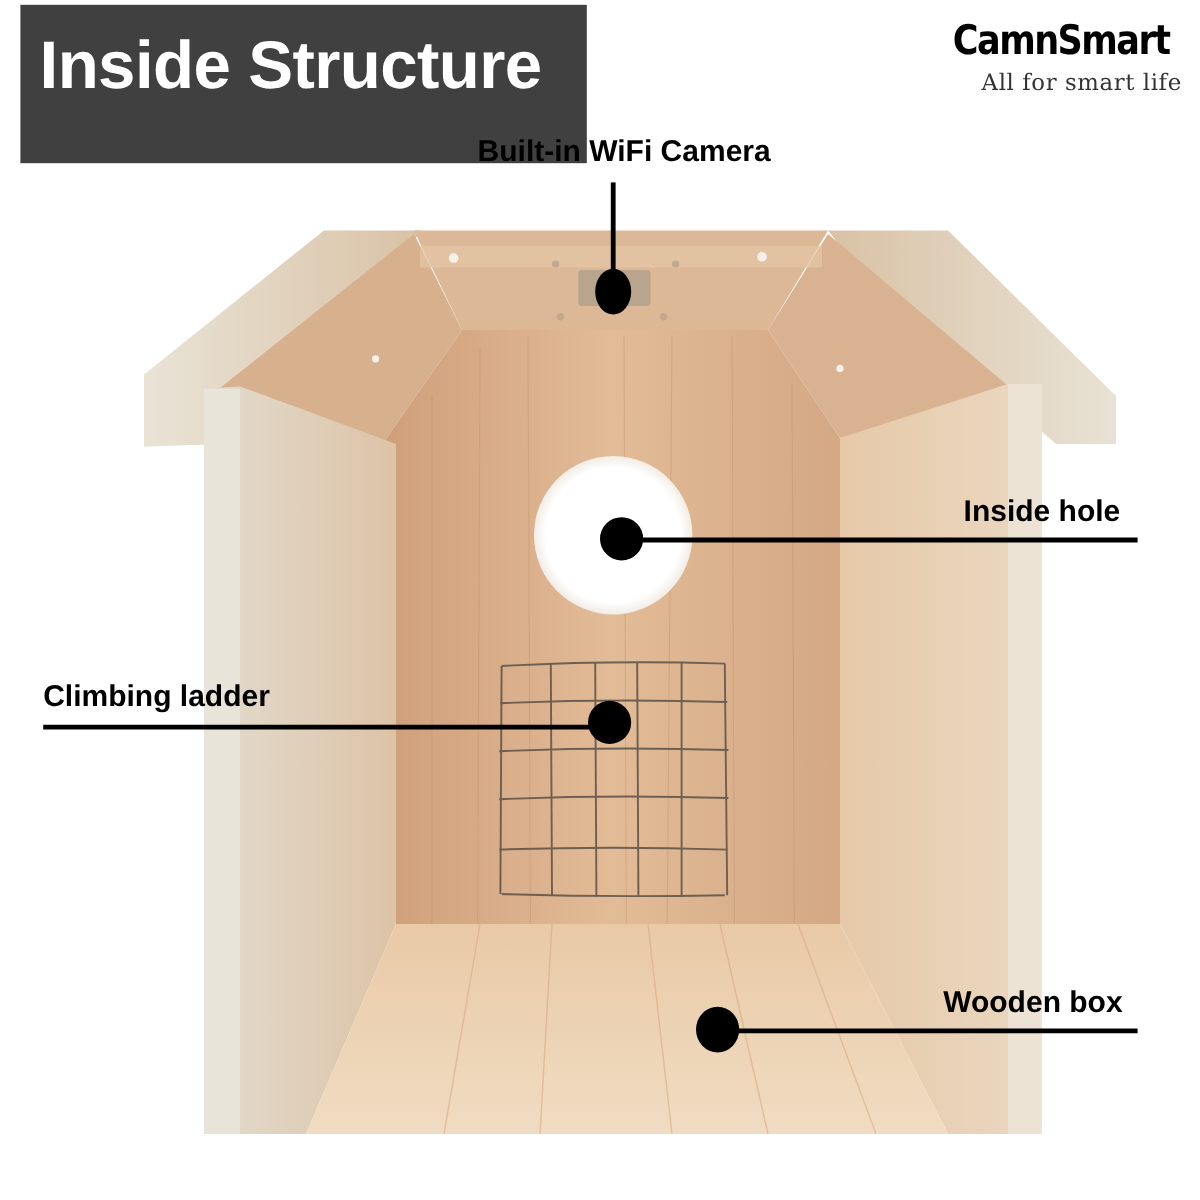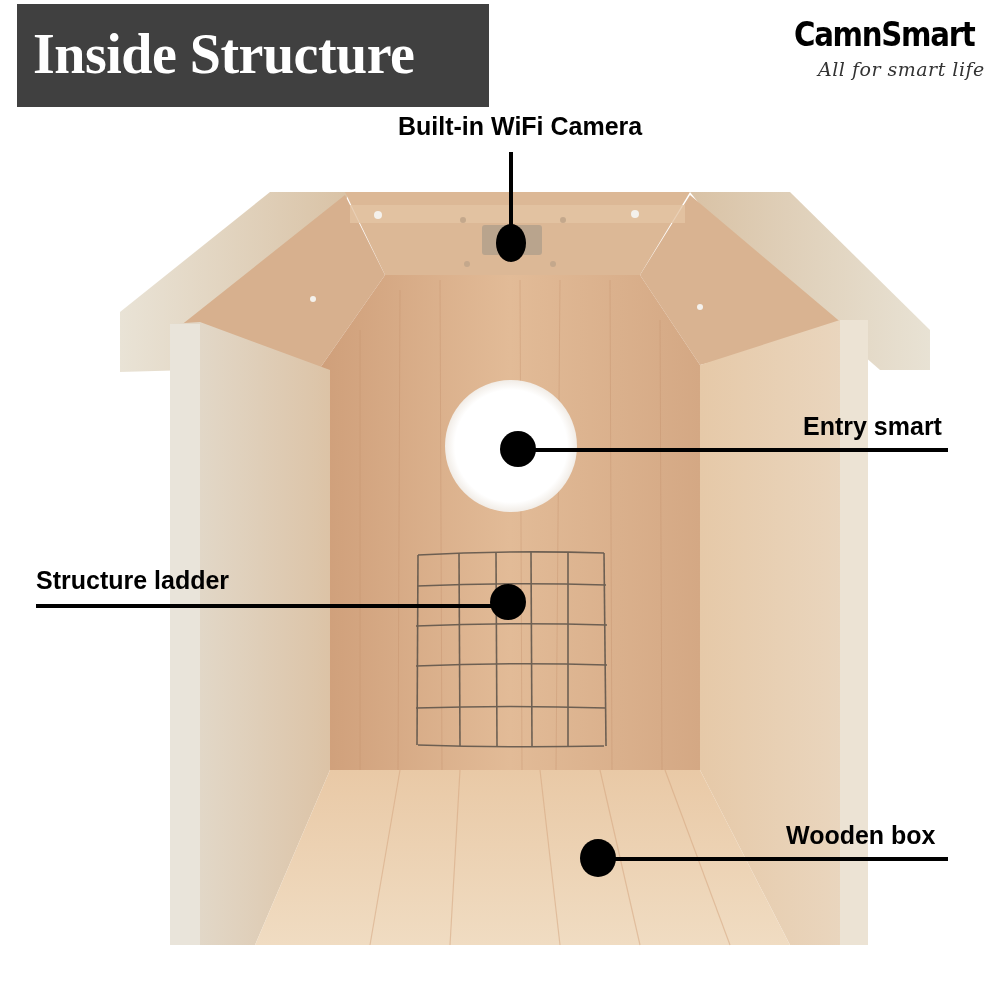--- a/index.html
+++ b/index.html
@@ -1,20 +1,20 @@
 <!DOCTYPE html>
 <html><head>
 <meta charset="utf-8">
 <style>
   html, body { margin:0; padding:0; }
   body { width:1000px; height:1000px; background:#ffffff; position:relative; overflow:hidden; font-family:"Liberation Sans", sans-serif; }
-  .title-box { position:absolute; left:17px; top:4px; width:472px; height:103px; background:#404040;font-family:Liberation Serif, serif; }
+  .title-box { position:absolute; left:17px; top:4px; width:472px; height:132px; background:#404040; }
   .title-text { position:absolute; left:16px; top:10px; color:#ffffff; font-size:56px; font-weight:bold; line-height:80px; letter-spacing:-0.5px; }
   .brand { position:absolute; left:794px; top:14px; font-family:"DejaVu Sans", sans-serif; font-weight:bold; font-size:34px; color:#000; letter-spacing:-1.5px; transform:scaleX(0.86); transform-origin:left top; }
-  .tagline { position:absolute; left:818px; top:58px; font-family:"DejaVu Serif", serif; font-style:italic; font-size:19px; color:#333; letter-spacing:0.5px; }
+  .tagline { position:absolute; left:818px; top:58px; font-family:"DejaVu Serif", serif; font-size:19px; color:#333; letter-spacing:0.5px; }
   .photo { position:absolute; left:0; top:0; width:1000px; height:1000px; }
   .label { position:absolute; font-weight:bold; font-size:25px; color:#000; white-space:nowrap; }
 </style>
 </head>
 <body>
 
 <svg class="photo" viewBox="0 0 1000 1000" xmlns="http://www.w3.org/2000/svg">
   <defs>
     <linearGradient id="backWall" x1="0" x2="1" y1="0" y2="0">
       <stop offset="0" stop-color="#cf9f7a"></stop>
@@ -127,15 +127,15 @@
 </svg>
 
 <div class="title-box">
   <div class="title-text">Inside Structure</div>
 </div>
 
 <div class="brand">CamnSmart</div>
 <div class="tagline">All for smart life</div>
 
 <div class="label" style="left:398px; top:112px;">Built-in WiFi Camera</div>
-<div class="label" style="left:803px; top:412px;">Entry smart</div>
-<div class="label" style="left:36px; top:566px;">Structure ladder</div>
+<div class="label" style="left:803px; top:412px;">Inside hole</div>
+<div class="label" style="left:36px; top:566px;">Climbing ladder</div>
 <div class="label" style="left:770px; top:821px;margin-left:16px;">Wooden box</div>
 
 </body></html>

